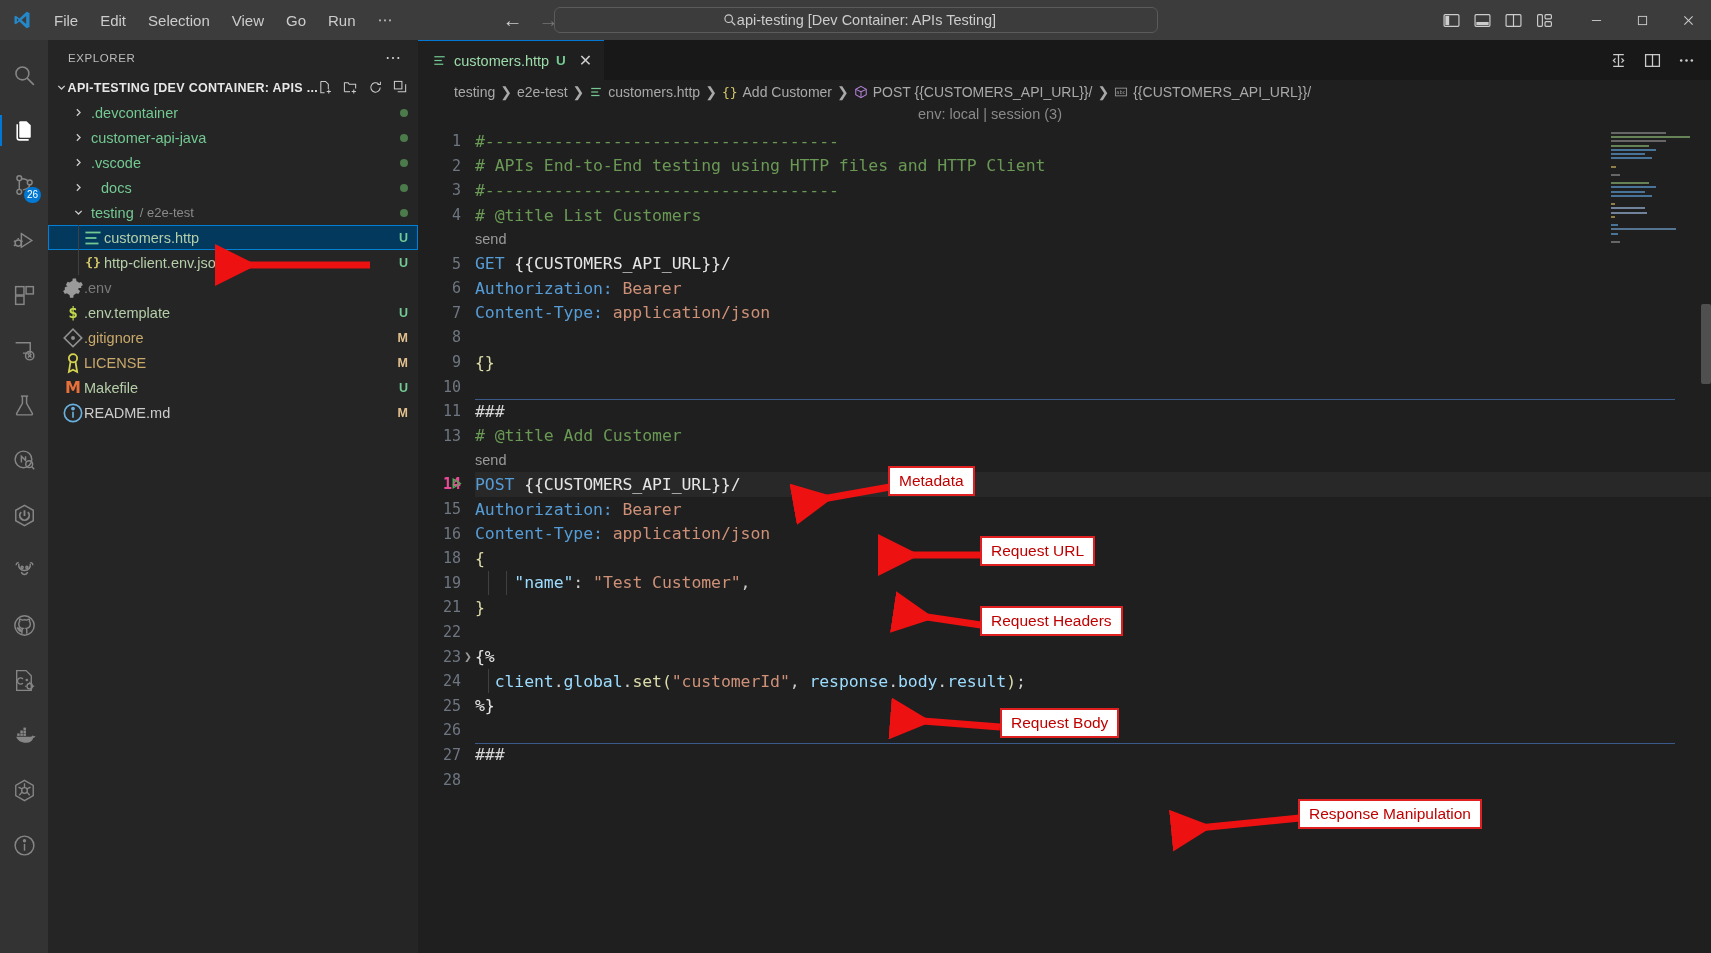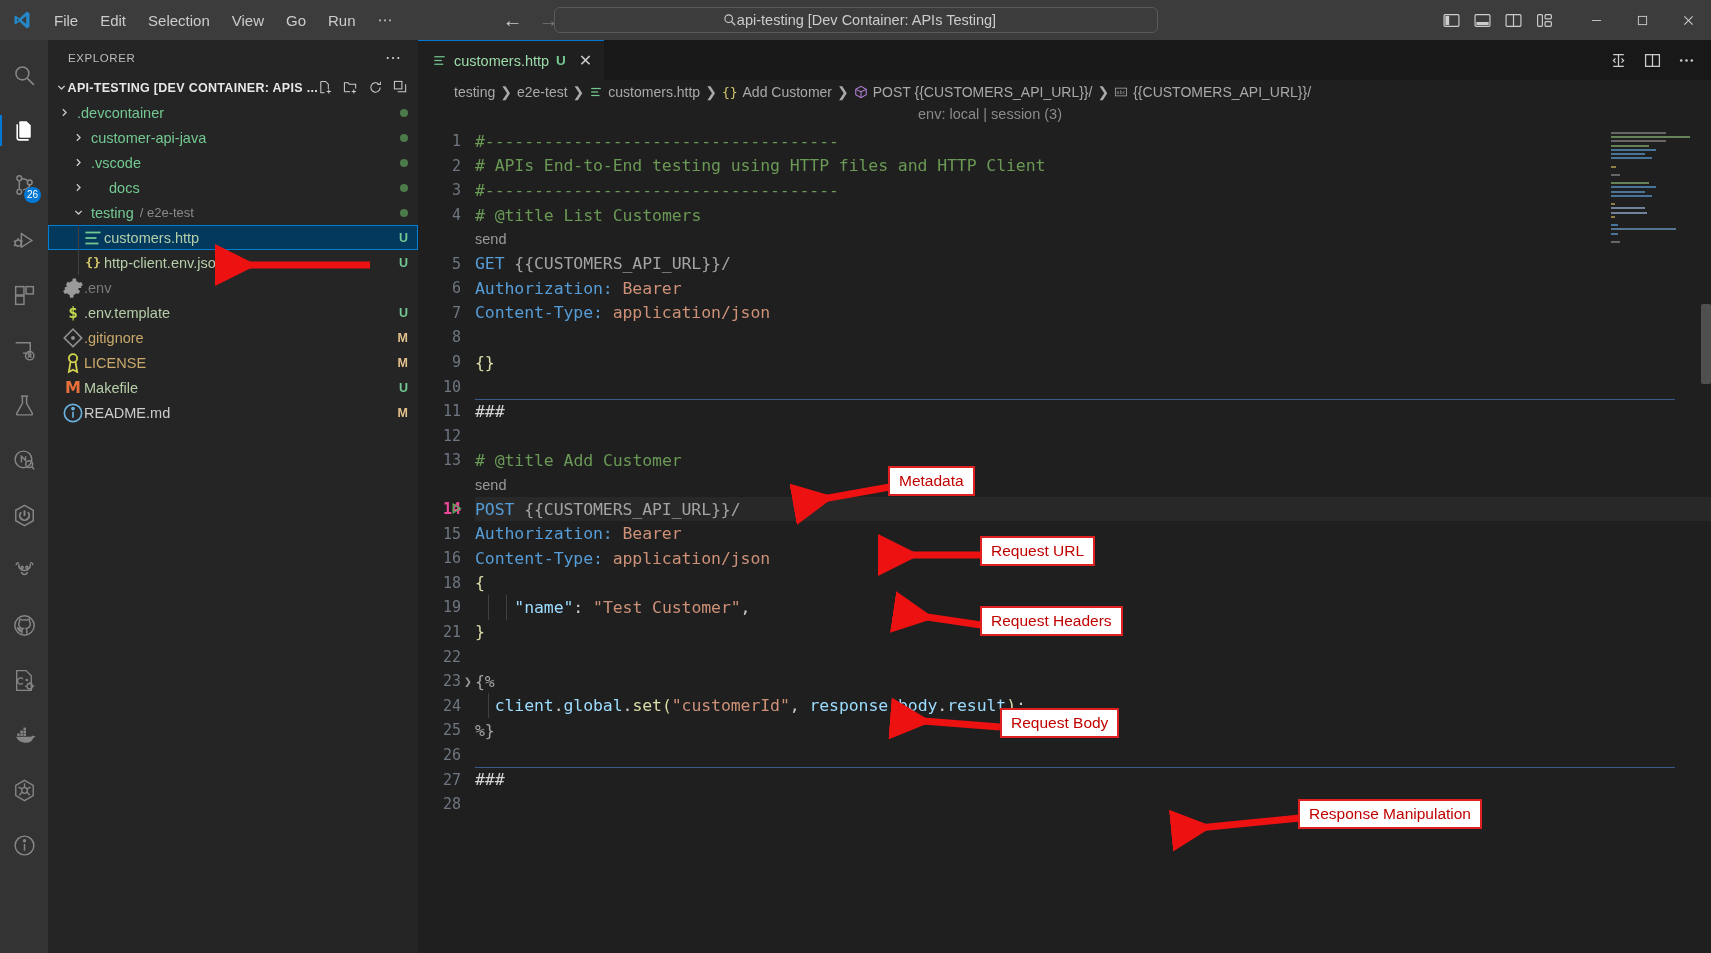--- a/index.html
+++ b/index.html
@@ -119,21 +119,21 @@
     width: 57px; text-align: right; padding-right: 14px; color: #6e7681;
     font-size: 15px; font-family: "DejaVu Sans Mono", monospace; flex: 0 0 57px;
   }
   .cl.cur .gutter { color: #ec4899; font-weight: bold; }
   .cl.cur .code-bg { position: absolute; left: 57px; right: 0; top: 0; bottom: 0; background: #282828; }
   .code { font-size: 16.5px; white-space: pre; position: relative; font-family: "DejaVu Sans Mono", monospace; letter-spacing: -0.1px; }
 
   .c-comment { color: #6a9955; }
   .c-meta { color: #6a9955; }
   .c-method { color: #569cd6; }
-  .c-var { color: #a3a3a3; }
+  .c-var { color: #e5e5e5; }
   .c-brace { color: #dcdcaa; }
   .c-header { color: #569cd6; }
   .c-hval { color: #ce9178; }
   .c-key { color: #9cdcfe; }
   .c-str { color: #ce9178; }
   .c-punc { color: #cccccc; }
   .c-yellow { color: #dcdcaa; }
   .c-hash { color: #d4d4d4; }
 
   .sendlink { font-family: "Liberation Sans", sans-serif; font-size: 14.5px; color: #9a9a9a; }
@@ -372,21 +372,21 @@
                 <path d="M13 8a5 5 0 1 1-1.6-3.7"></path>
                 <path d="M13.2 1.8v3.1h-3.1"></path>
               </svg>
             <svg viewBox="0 0 16 16" fill="none" stroke="#cccccc" stroke-width="1.1">
                 <rect x="1.5" y="1.5" width="8" height="8"></rect>
                 <path d="M5 12.5h8.5V4.5"></path>
               </svg>
           </span>
         </div>
 
-        <div class="row" style="">
+        <div class="row" style="padding-left:14px">
           <span class="twisty">
               <svg viewBox="0 0 12 12" fill="none" stroke="#cccccc" stroke-width="1.4">
                 <path d="M4.2 2.5 7.7 6l-3.5 3.5"></path>
               </svg>
             </span>
           <span class="label folderc" style="margin-left:5px">.devcontainer</span>
           <span class="dot"></span>
         </div>
         <div class="row" style="padding-left:14px">
           <span class="twisty">
@@ -405,21 +405,21 @@
             </span>
           <span class="label folderc" style="margin-left:5px">.vscode</span>
           <span class="dot"></span>
         </div>
         <div class="row" style="padding-left:14px">
           <span class="twisty">
               <svg viewBox="0 0 12 12" fill="none" stroke="#cccccc" stroke-width="1.4">
                 <path d="M4.2 2.5 7.7 6l-3.5 3.5"></path>
               </svg>
             </span>
-          <span class="label folderc" style="margin-left:23px">docs</span>
+          <span class="label folderc" style="margin-left:15px">docs</span>
           <span class="dot"></span>
         </div>
         <div class="row" style="padding-left:14px">
           <span class="twisty">
               <svg viewBox="0 0 12 12" fill="none" stroke="#cccccc" stroke-width="1.4">
                 <path d="M2.5 4.2 6 7.7l3.5-3.5"></path>
               </svg>
             </span>
           <span class="label folderc" style="margin-left:5px">testing</span>
           <span class="subdir" style="margin-left:6px">/ e2e-test</span>
@@ -673,24 +673,20 @@
               <span class="gutter">10</span>
               <span class="code"></span>
             </div>
 
           <div class="cl">
               <span class="hr-sep"></span>
               <span class="gutter">11</span>
               <span class="code c-hash">###</span>
             </div>
 
-          <div class="cl">
-              <span class="gutter">12</span>
-              <span class="code"></span>
-            </div>
 
           <div class="cl">
               <span class="gutter">13</span>
               <span class="code"><span class="c-comment">#</span> <span style="color:#6a9955">@title</span> <span style="color:#6a9955">Add Customer</span></span>
             </div>
 
           <div class="sendrow">
               <span class="sp"></span>
               <span class="sendlink">send</span>
             </div>

